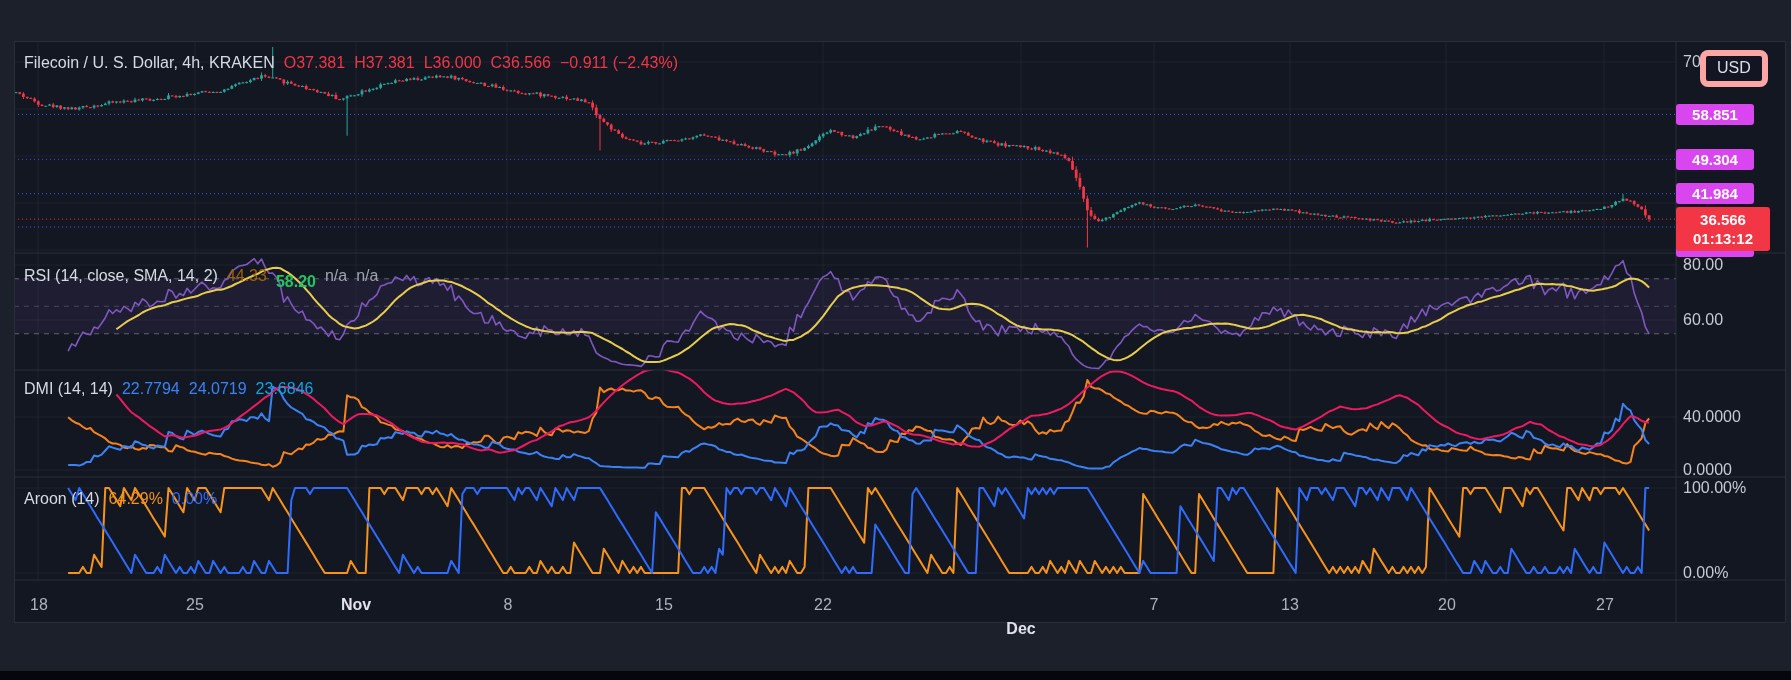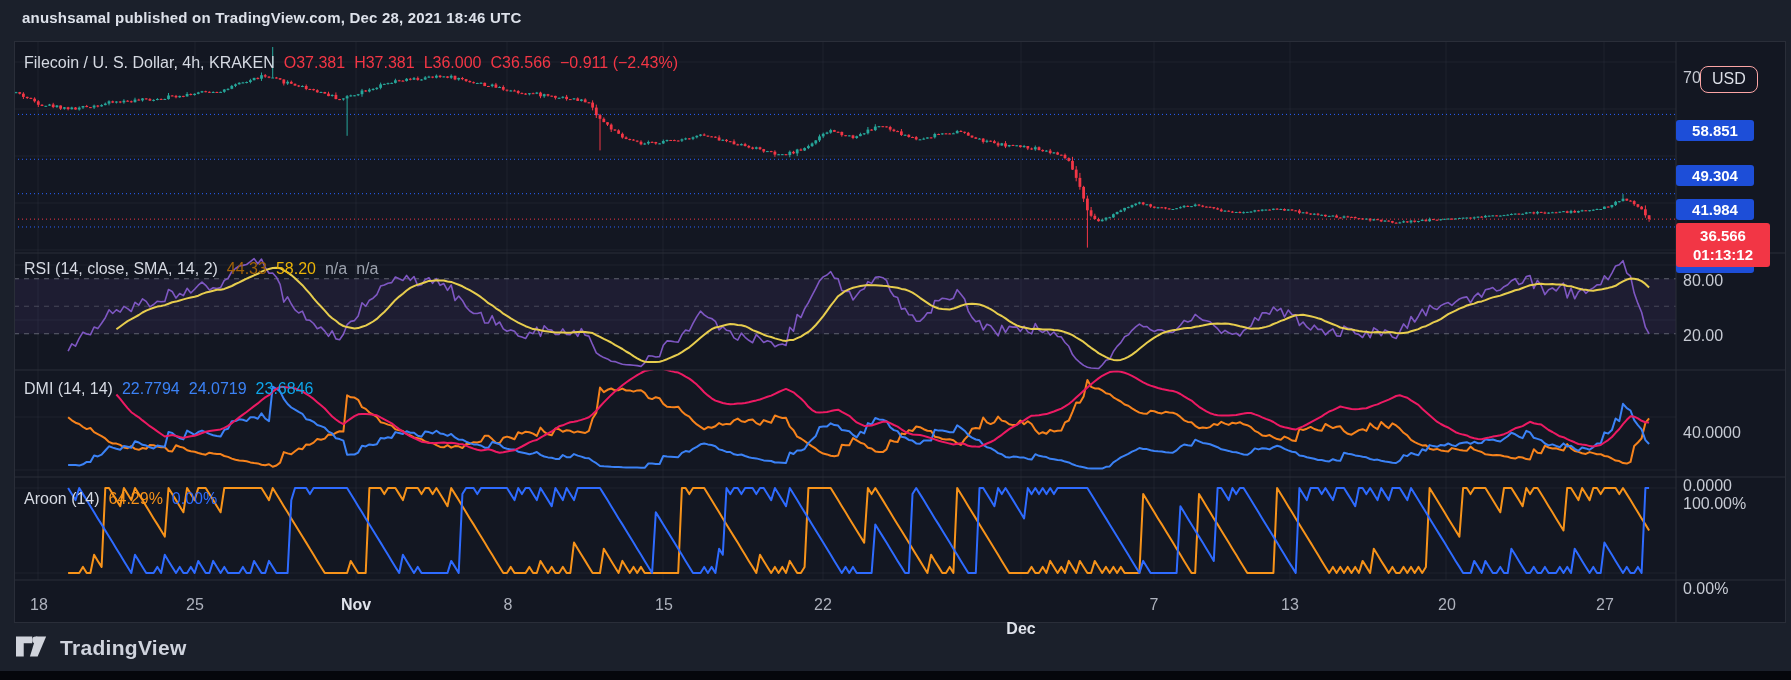--- a/index.html
+++ b/index.html
@@ -7,42 +7,41 @@
         font-family:"Liberation Sans",sans-serif;-webkit-font-smoothing:antialiased;}
   .byline{position:absolute;top:9px;left:22px;font-size:15px;font-weight:700;color:#dde1ea;letter-spacing:.2px;}
   .frame{position:absolute;left:14px;top:41px;width:1772px;height:582px;background:#131722;}
   .frame svg{position:absolute;left:0;top:0;}
   .legend{position:absolute;left:10px;display:flex;align-items:center;gap:9px;white-space:pre;
           font-size:16px;color:#cfd3dc;z-index:5;}
   .legend.main{top:13px;font-size:16px;}
   .legend .t{color:#d6dae3;}
   .legend .red{color:#f23645;}
   .legend .gray{color:#9da3af;}
-  .scale{position:absolute;left:1662px;top:16px;width:110px;height:582px;z-index:6;font-size:16px;color:#c6cad3;}
+  .scale{position:absolute;left:1662px;top:0;width:110px;height:582px;z-index:6;font-size:16px;color:#c6cad3;}
   .slabel{position:absolute;left:7px;line-height:16px;}
-  .chip{position:absolute;left:0;width:78px;height:21px;border-radius:3px;background:#1d4ed8;color:#fff;
+  .chip{position:absolute;left:0;width:78px;height:21px;border-radius:3px;background:#d946ef;color:#fff;
         font-size:15px;font-weight:700;display:flex;align-items:center;justify-content:center;}
   .chip.cur{width:94px;height:44px;background:#f23645;flex-direction:column;line-height:19px;z-index:3;}
   .chip.sliver{z-index:2;}
-  .usd{position:absolute;left:24px;top:9px;padding:3px 11px 4px;border:1px solid #fca5a5;border-radius:8px;
+  .usd{position:absolute;left:24px;top:9px;padding:3px 11px 4px;border:6px solid #fca5a5;border-radius:8px;
        color:#dcdfe7;font-size:16px;background:rgba(19,23,34,.88);z-index:4;}
   .taxis{position:absolute;left:0;top:539px;width:1772px;height:43px;z-index:5;}
   .tlabel{position:absolute;top:16px;transform:translateX(-50%);font-size:16px;color:#aeb2bd;}
   .tlabel.month{color:#e0e3eb;font-weight:700;}
   .footer{position:absolute;left:0;top:623px;width:1791px;height:49px;background:#1b202b;
           display:flex;align-items:center;padding-left:16px;box-sizing:border-box;}
   .brand{font-size:21px;font-weight:700;color:#cfd3dd;margin-left:10px;letter-spacing:.3px;}
   .blackbar{position:absolute;left:0;top:671px;width:1791px;height:9px;background:#05070c;}
 </style>
 </head>
 <body>
 
 <div class="page">
 
-  <div class="byline">anushsamal published on TradingView.com, Dec 28, 2021 18:46 UTC</div>
 
   <div class="frame">
     <svg id="plot" width="1772" height="582">
         <defs>
           <clipPath id="cp-main">
             <rect x="0" y="0" width="1662" height="212"></rect>
           </clipPath>
           <clipPath id="cp-rsi">
             <rect x="0" y="212" width="1662" height="117"></rect>
           </clipPath>
@@ -988,21 +987,21 @@
       <span class="red"><span>O</span><span>37.381</span></span>
       <span class="red"><span>H</span><span>37.381</span></span>
       <span class="red"><span>L</span><span>36.000</span></span>
       <span class="red"><span>C</span><span>36.566</span></span>
       <span class="red">−0.911 (−2.43%)</span>
     </div>
 
     <div class="legend" style="top:219px">
       <span class="t">RSI (14, close, SMA, 14, 2)</span>
       <span id="rsiV" style="color: #a16207;">44.33</span>
-      <span id="rsiM" style="font-weight: 400; color: #eab308;">58.20</span>
+      <span id="rsiM" style="font-weight: 700; color: #22c55e; margin-top: 13px;">58.20</span>
       <span class="gray">n/a</span>
       <span class="gray">n/a</span>
     </div>
 
     <div class="legend" style="top:339px">
       <span class="t">DMI (14, 14)</span>
       <span id="dmiA" style="color: #3b82f6;">22.7794</span>
       <span id="dmiP" style="color: rgb(59, 130, 246);">24.0719</span>
       <span id="dmiM" style="color: #0ea5e9;">23.6846</span>
     </div>
@@ -1010,21 +1009,21 @@
     <div class="legend" style="top:449px">
       <span class="t">Aroon (14)</span>
       <span id="aroU" style="color: rgb(247, 147, 26);">64.29%</span>
       <span id="aroD" style="color: rgb(46, 107, 255);">0.00%</span>
     </div>
 
     <div class="scale" id="scale">
       <span class="slabel" style="top:13px">70</span>
       <span class="usd">USD</span>
     <span class="slabel" style="top: 216px;">80.00</span>
-        <span class="slabel" style="top: 271px;">20.00</span>
+        <span class="slabel" style="top: 271px;">60.00</span>
         <span class="slabel" style="top: 368px;">40.0000</span>
         <span class="slabel" style="top: 421px;">0.0000</span>
         <span class="slabel" style="top: 439px;">100.00%</span>
         <span class="slabel" style="top: 524px;">0.00%</span>
         <span class="chip" style="top: 62.9003px;">58.851</span>
         <span class="chip" style="top: 107.771px;">49.304</span>
         <span class="chip" style="top: 142.175px;">41.984</span>
         <span class="chip sliver" style="top: 170.14px; height: 46px;"></span>
         <span class="chip cur" style="top: 166.14px;">
           <span>36.566</span>
@@ -1040,25 +1039,15 @@
         <span class="tlabel" style="left: 650px;">15</span>
         <span class="tlabel" style="left: 809px;">22</span>
         <span class="tlabel month" style="left: 1007px; margin-top: 24px;">Dec</span>
         <span class="tlabel" style="left: 1140px;">7</span>
         <span class="tlabel" style="left: 1276px;">13</span>
         <span class="tlabel" style="left: 1433px;">20</span>
         <span class="tlabel" style="left: 1591px;">27</span>
       </div>
   </div>
 
-  <div class="footer">
-    <svg width="34" height="24" viewBox="0 0 44 30">
-      <g fill="#d1d4dc">
-        <path d="M0 0 h21 v9 h-11 v17 h-10 z"></path>
-        <circle cx="25.5" cy="4.5" r="4.5"></circle>
-        <path d="M26 0 h13 L28 26 h-10 z"></path>
-      </g>
-    </svg>
-    <span class="brand">TradingView</span>
-  </div>
 
   <div class="blackbar"></div>
 </div>
 
 </body></html>

